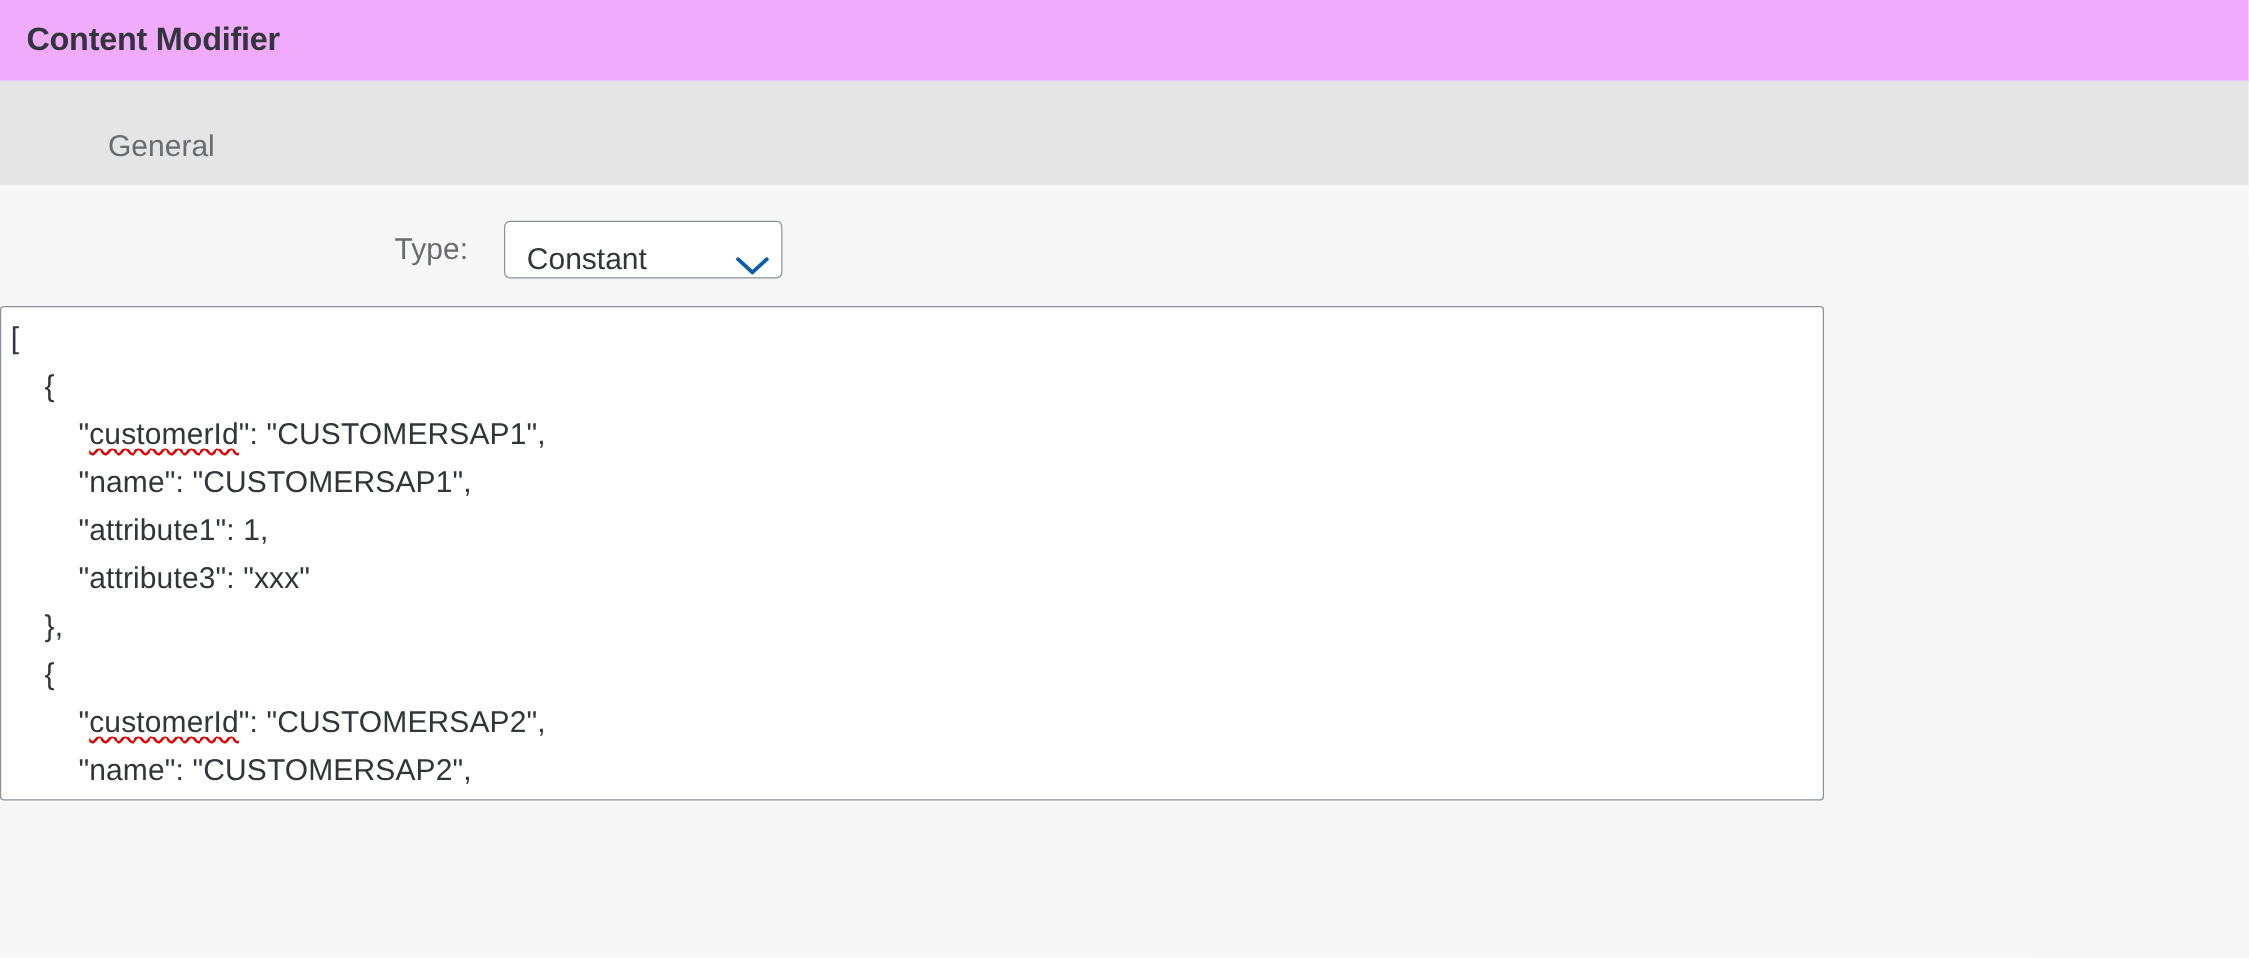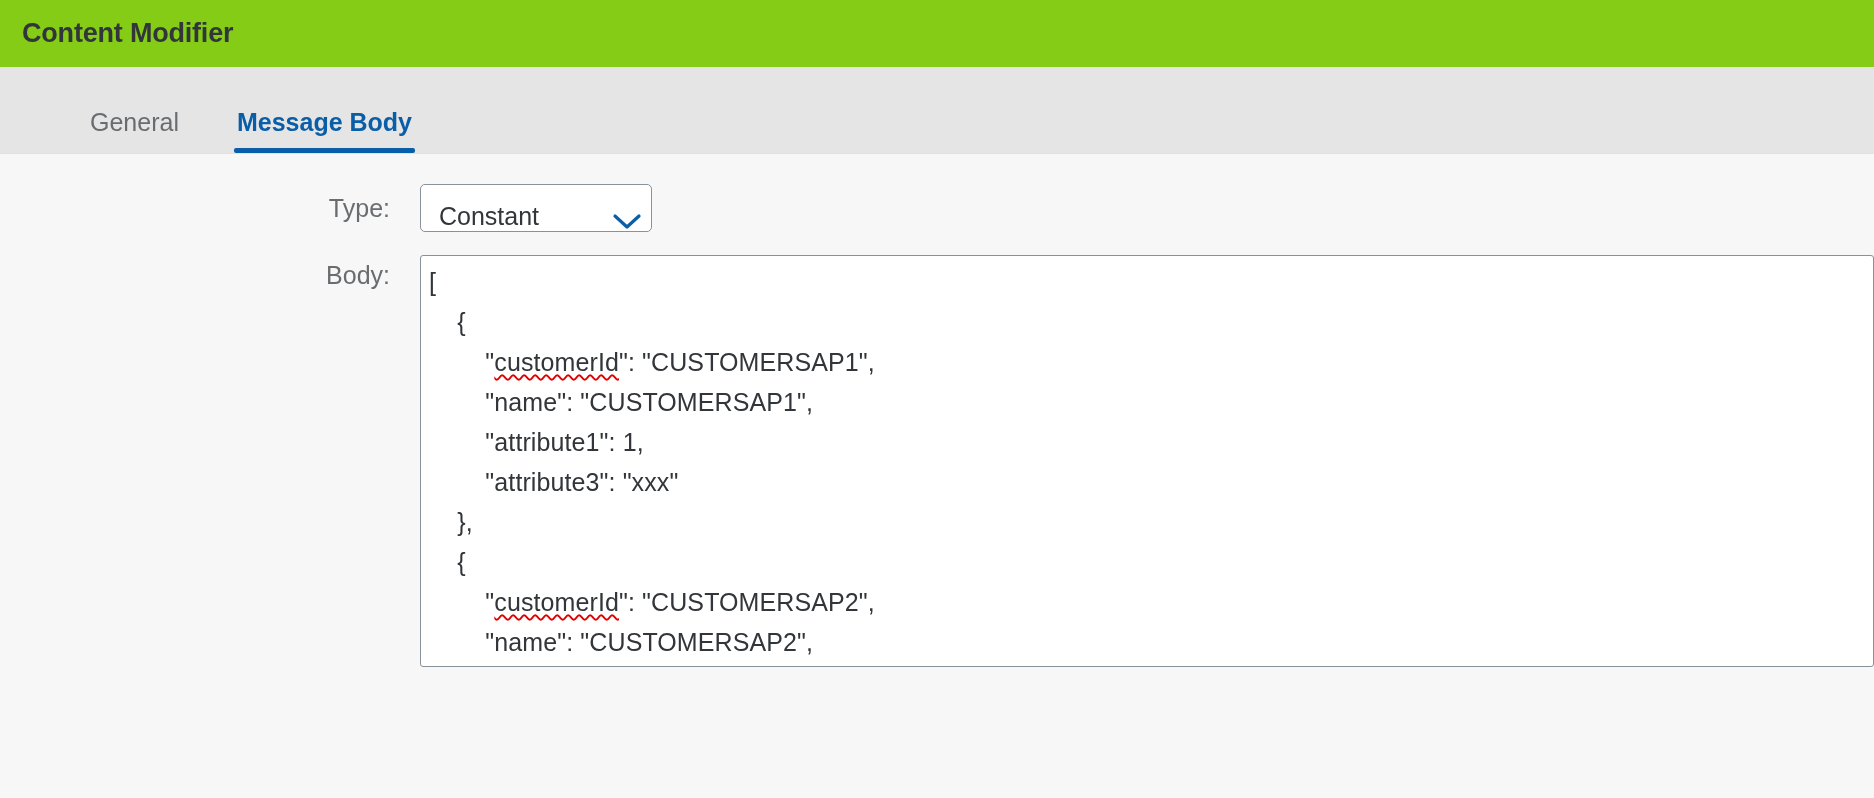--- a/index.html
+++ b/index.html
@@ -17,21 +17,21 @@
     position: relative;
     width: 1874px;
     height: 798px;
     background: #f7f7f7;
     overflow: hidden;
   }
 
   
   .header {
     height: 68px;
-    background: #84cc16;
+    background: #f0abfc;
     display: flex;
     align-items: center;
     padding: 0 0 0 22px;
     border-bottom: 1px solid #d6e6f4;
   }
   .header-title {
     font-size: 27px;
     font-weight: bold;
     color: #32363a;
     letter-spacing: -0.2px;
@@ -155,38 +155,36 @@
 <body>
 
 <div id="app">
 
   <div class="header">
     <div class="header-title">Content Modifier</div>
   </div>
 
   <div class="tabbar" id="tabbar">
       <div class="tab"><span>General</span></div>
-      <div class="tab active"><span>Message Body</span></div>
     </div>
 
   <div class="form-area">
 
     <div class="row row-type">
       <div class="field-label">Type:</div>
       <div class="select-wrap">
         <div class="select-value">Constant</div>
         <div class="chevron">
           <svg width="30" height="18" viewBox="0 0 30 18" aria-hidden="true">
             <polyline points="3,3 15,14 27,3" fill="none" stroke="#0a5ea8" stroke-width="3.2" stroke-linecap="round" stroke-linejoin="round"></polyline>
           </svg>
         </div>
       </div>
     </div>
 
     <div class="row row-body">
-      <div class="field-label body-label">Body:</div>
       <div class="textarea-box">
         <pre class="code" id="code"><div>[</div><div>    {</div><div>        "<span class="misspell">customerId</span>": "CUSTOMERSAP1",</div><div>        "name": "CUSTOMERSAP1",</div><div>        "attribute1": 1,</div><div>        "attribute3": "xxx"</div><div>    },</div><div>    {</div><div>        "<span class="misspell">customerId</span>": "CUSTOMERSAP2",</div><div>        "name": "CUSTOMERSAP2",</div><div>        "attribute1": 2,</div></pre>
       </div>
     </div>
 
   </div>
 </div>
 
 </body></html>

